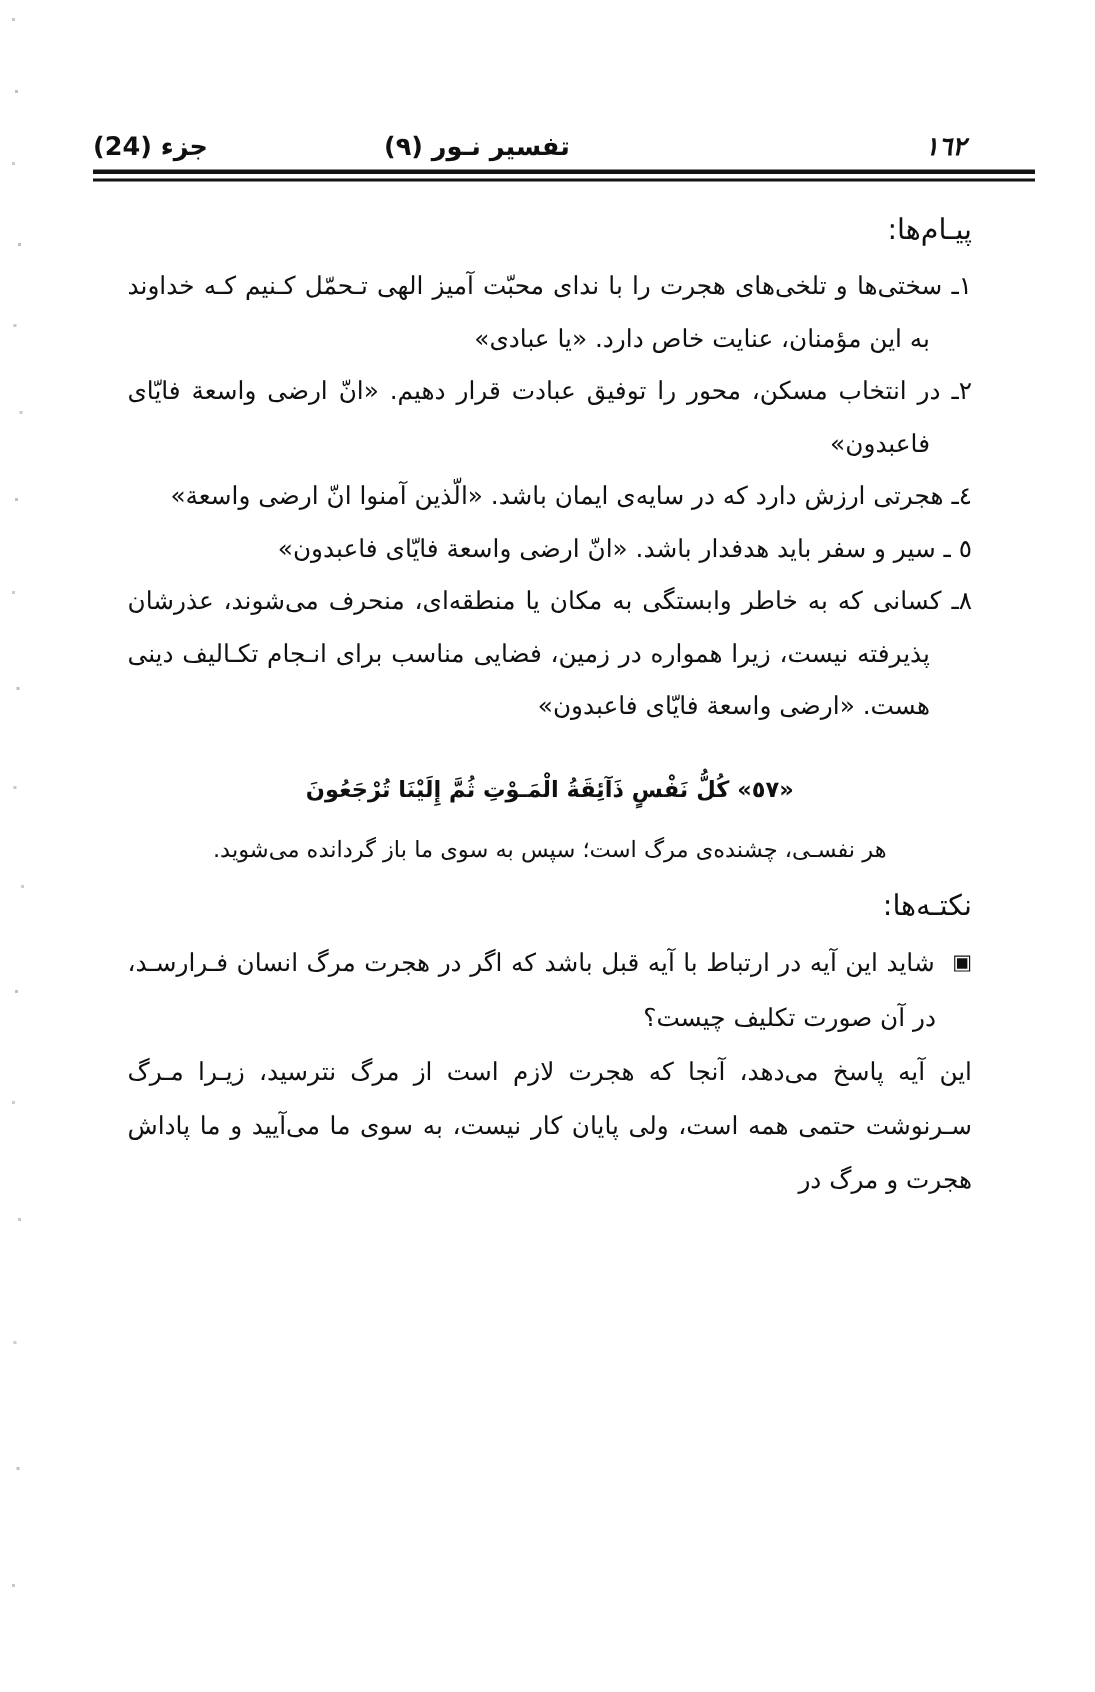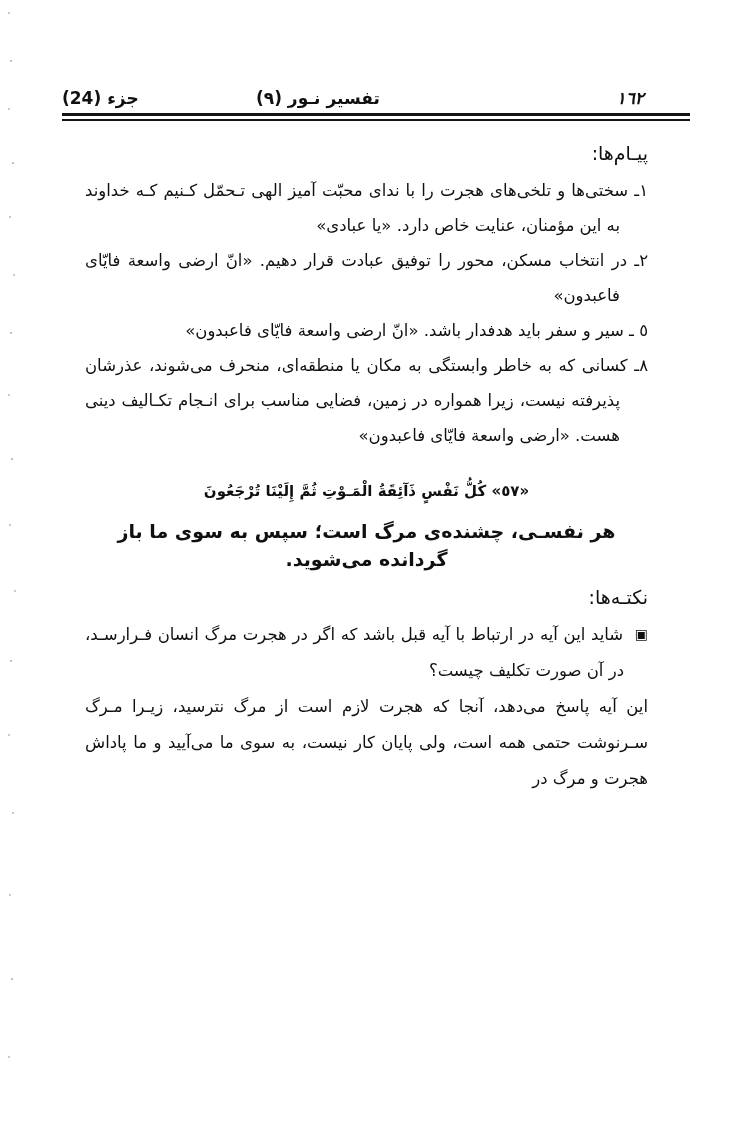--- a/index.html
+++ b/index.html
@@ -70,22 +70,22 @@
   }
   .verse {
     text-align: center;
     font-weight: bold;
     font-size: 15px;
     line-height: 44px;
     margin: 16px 0 4px 0;
   }
   .translation {
     text-align: center;
-    font-weight: bold;
-    font-size: 19px;
+    font-weight: normal;
+    font-size: 15px;
     line-height: 28px;
     margin-bottom: 8px;
   }
   .notes-heading { margin-top: 8px; }
   .note-item {
     text-align: justify;
     line-height: 36px;
     padding-right: 24px;
     text-indent: -24px;
   }
@@ -114,20 +114,21 @@
   </div>
 
   <div class="rule"></div>
 
   <div class="content">
 
     <div class="sec-heading">پیـام‌ها:</div>
 
     <div class="item">١ـ سختی‌ها و تلخی‌های هجرت را با ندای محبّت آمیز الهی تـحمّل کـنیم کـه خداوند به این مؤمنان، عنایت خاص دارد. «یا عبادی»</div>
     <div class="item">٢ـ در انتخاب مسکن، محور را توفیق عبادت قرار دهیم. «انّ ارضی واسعة فایّای فاعبدون»</div>
+    <div class="item">٤ـ هجرتی ارزش دارد که در سایه‌ی ایمان باشد. «الّذین آمنوا انّ ارضی واسعة»</div>
     <div class="item">٥ ـ سیر و سفر باید هدفدار باشد. «انّ ارضی واسعة فایّای فاعبدون»</div>
     <div class="item">٨ـ کسانی که به خاطر وابستگی به مکان یا منطقه‌ای، منحرف می‌شوند، عذرشان پذیرفته نیست، زیرا همواره در زمین، فضایی مناسب برای انـجام تکـالیف دینی هست. «ارضی واسعة فایّای فاعبدون»</div>
 
     <div class="verse">«٥٧» كُلُّ نَفْسٍ ذَآئِقَةُ الْمَـوْتِ ثُمَّ إِلَيْنَا تُرْجَعُونَ</div>
 
     <div class="translation">هر نفسـی، چشنده‌ی مرگ است؛ سپس به سوی ما باز گردانده می‌شوید.</div>
 
     <div class="sec-heading notes-heading">نکتـه‌ها:</div>
 
     <div class="note-item">

